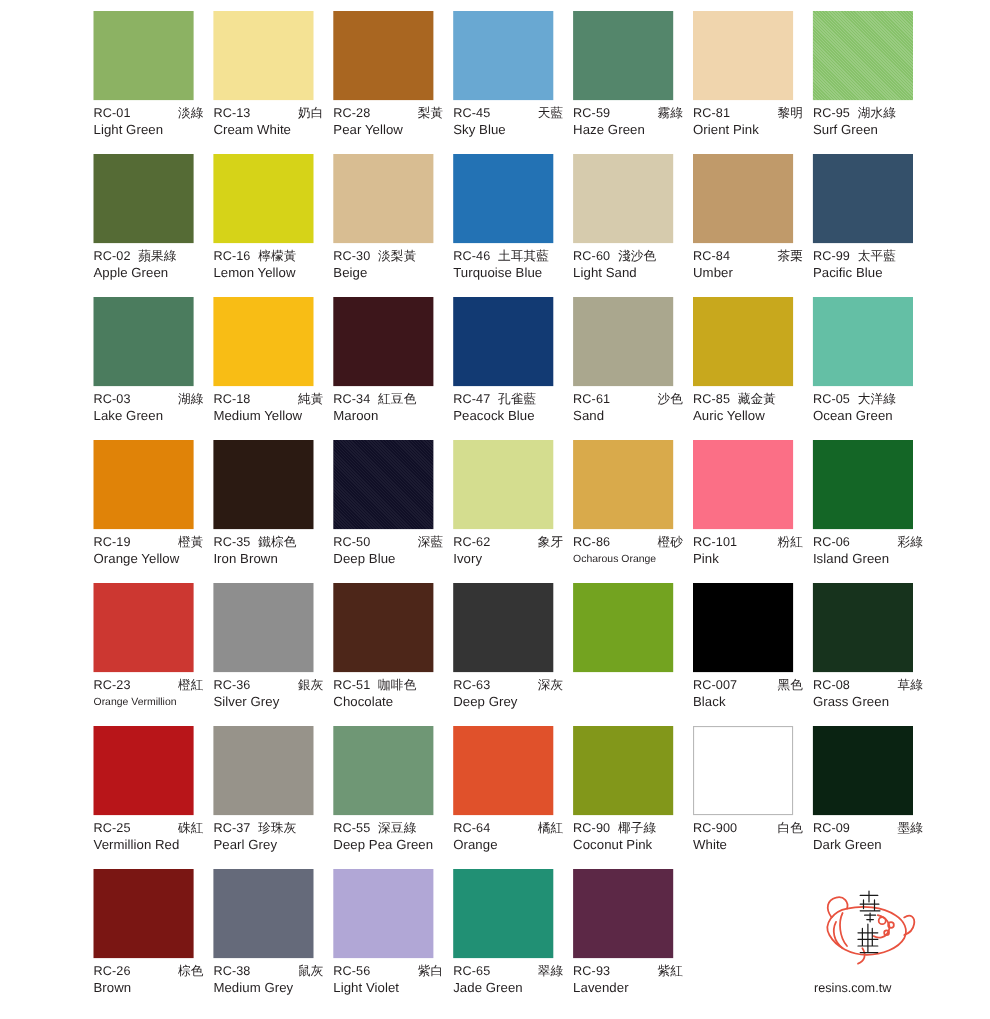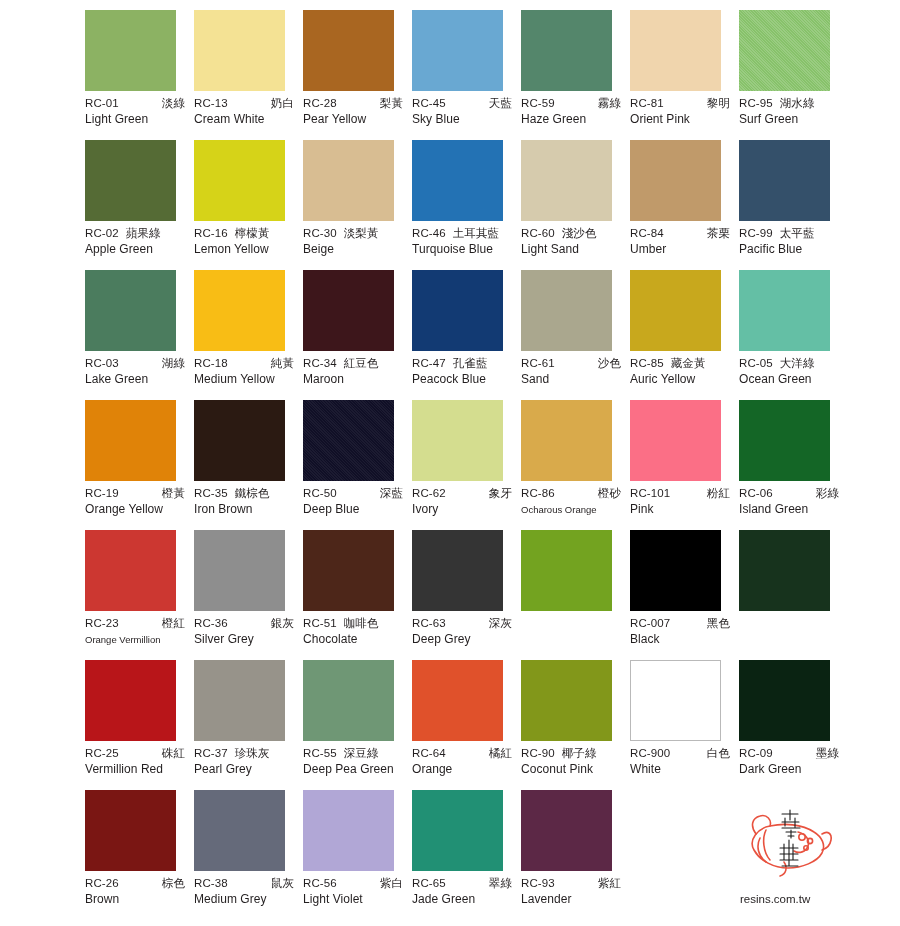--- a/index.html
+++ b/index.html
@@ -55,21 +55,21 @@
     white-space: nowrap;
     letter-spacing: 0.1px;
   }
   .code {
     display: inline-block;
   }
   .cn {
     display: inline-block;
     margin-left: auto;
     padding-left: 5px;
-    font-family: Liberation Mono, monospace;
+    font-family: Liberation Serif, serif;
     font-size: 11.5px;
   }
   .line1.tight .cn {
     margin-left: 2px;
   }
   .line2 {
     font-size: 12px;
     line-height: 15px;
     white-space: nowrap;
     letter-spacing: 0.05px;
@@ -446,20 +446,27 @@
         <div class="labels">
           <div class="line1">
             <span class="code">RC-007</span>
             <span class="cn">黑色</span>
           </div>
           <div class="line2">Black</div>
         </div>
       </div>
       <div class="cell">
         <div class="swatch" style="background-color: rgb(23, 51, 29);"></div>
+        <div class="labels">
+          <div class="line1">
+            <span class="code">RC-08</span>
+            <span class="cn">草綠</span>
+          </div>
+          <div class="line2">Grass Green</div>
+        </div>
       </div>
       <div class="cell">
         <div class="swatch" style="background-color: rgb(184, 21, 25);"></div>
         <div class="labels">
           <div class="line1">
             <span class="code">RC-25</span>
             <span class="cn">硃紅</span>
           </div>
           <div class="line2">Vermillion Red</div>
         </div>

